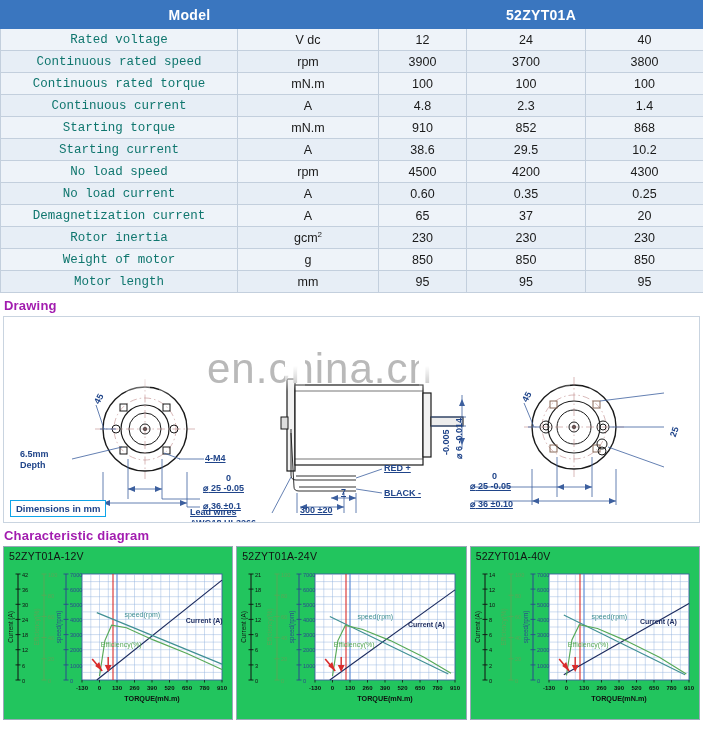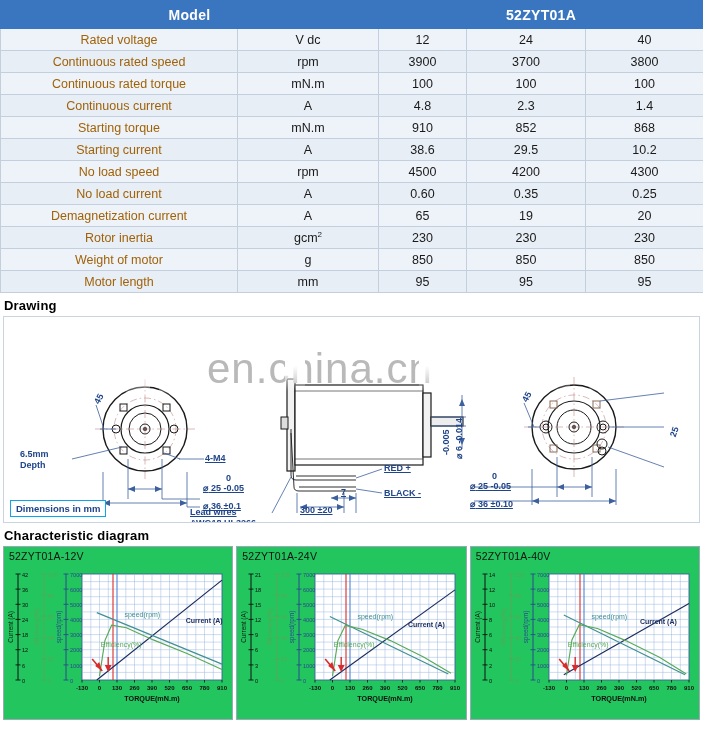--- a/index.html
+++ b/index.html
@@ -37,26 +37,26 @@
   .spec-table thead th{
     background:#3a76bf;
     color:#ffffff;
     font-size:14px;
     font-weight:bold;
     height:27px;
     border:1px solid #3a76bf;
     letter-spacing:.3px;
   }
   .spec-table tbody tr:nth-child(even) td{background:#e7eef6;}
-  .spec-table td.name{color:#a16207;}
+  .spec-table td.name{color:#0f766e;font-family:Liberation Mono, monospace;}
   .sup{font-size:8px;vertical-align:super;}
 
   
   .section-title{
-    color:#000000;
+    color:#a21caf;
     font-size:13px;
     font-weight:bold;
     margin:5px 0 3px 4px;
     letter-spacing:.2px;
   }
 
   
   .drawing-panel{
     position:relative;
     margin:0 3px;
@@ -200,21 +200,21 @@
         <td class="name">No load current</td>
         <td>A</td>
         <td>0.60</td>
         <td>0.35</td>
         <td>0.25</td>
       </tr>
       <tr>
         <td class="name">Demagnetization current</td>
         <td>A</td>
         <td>65</td>
-        <td>19</td>
+        <td>37</td>
         <td>20</td>
       </tr>
       <tr>
         <td class="name">Rotor inertia</td>
         <td>gcm<span class="sup">2</span></td>
         <td>230</td>
         <td>230</td>
         <td>230</td>
       </tr>
       <tr>

